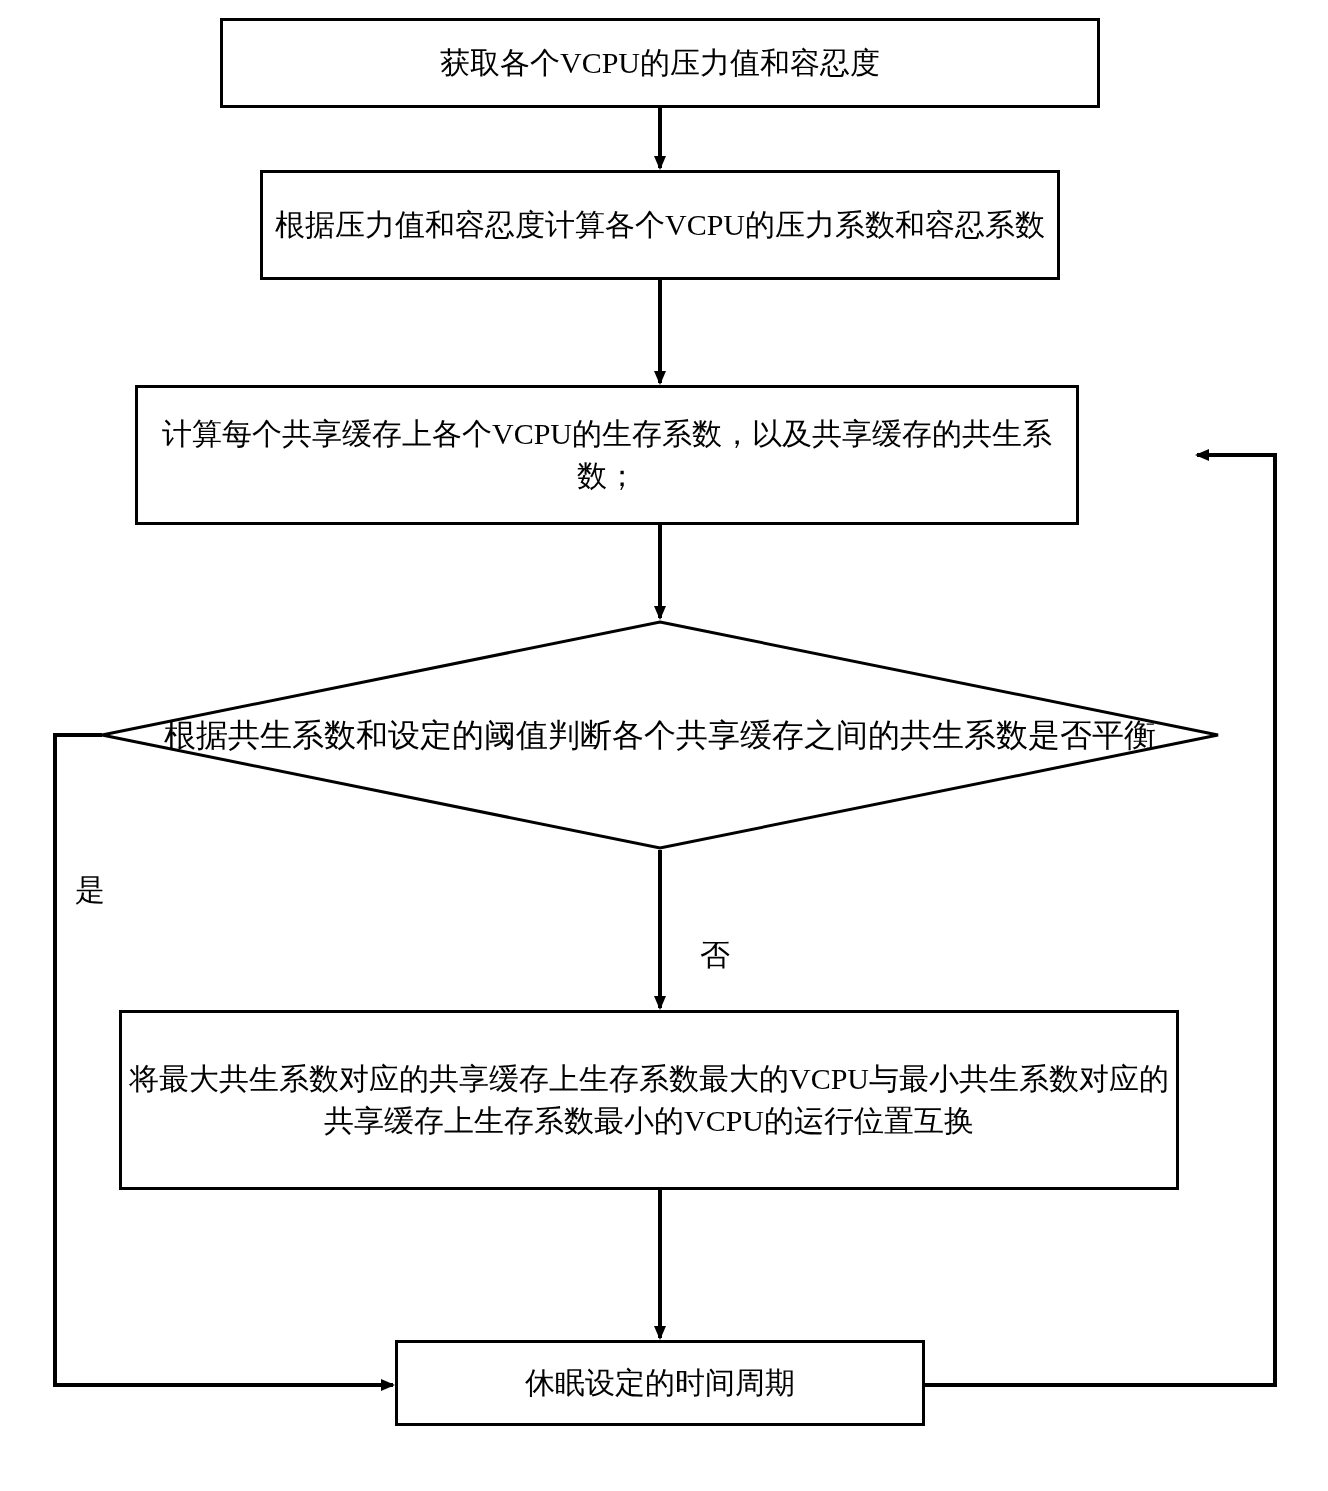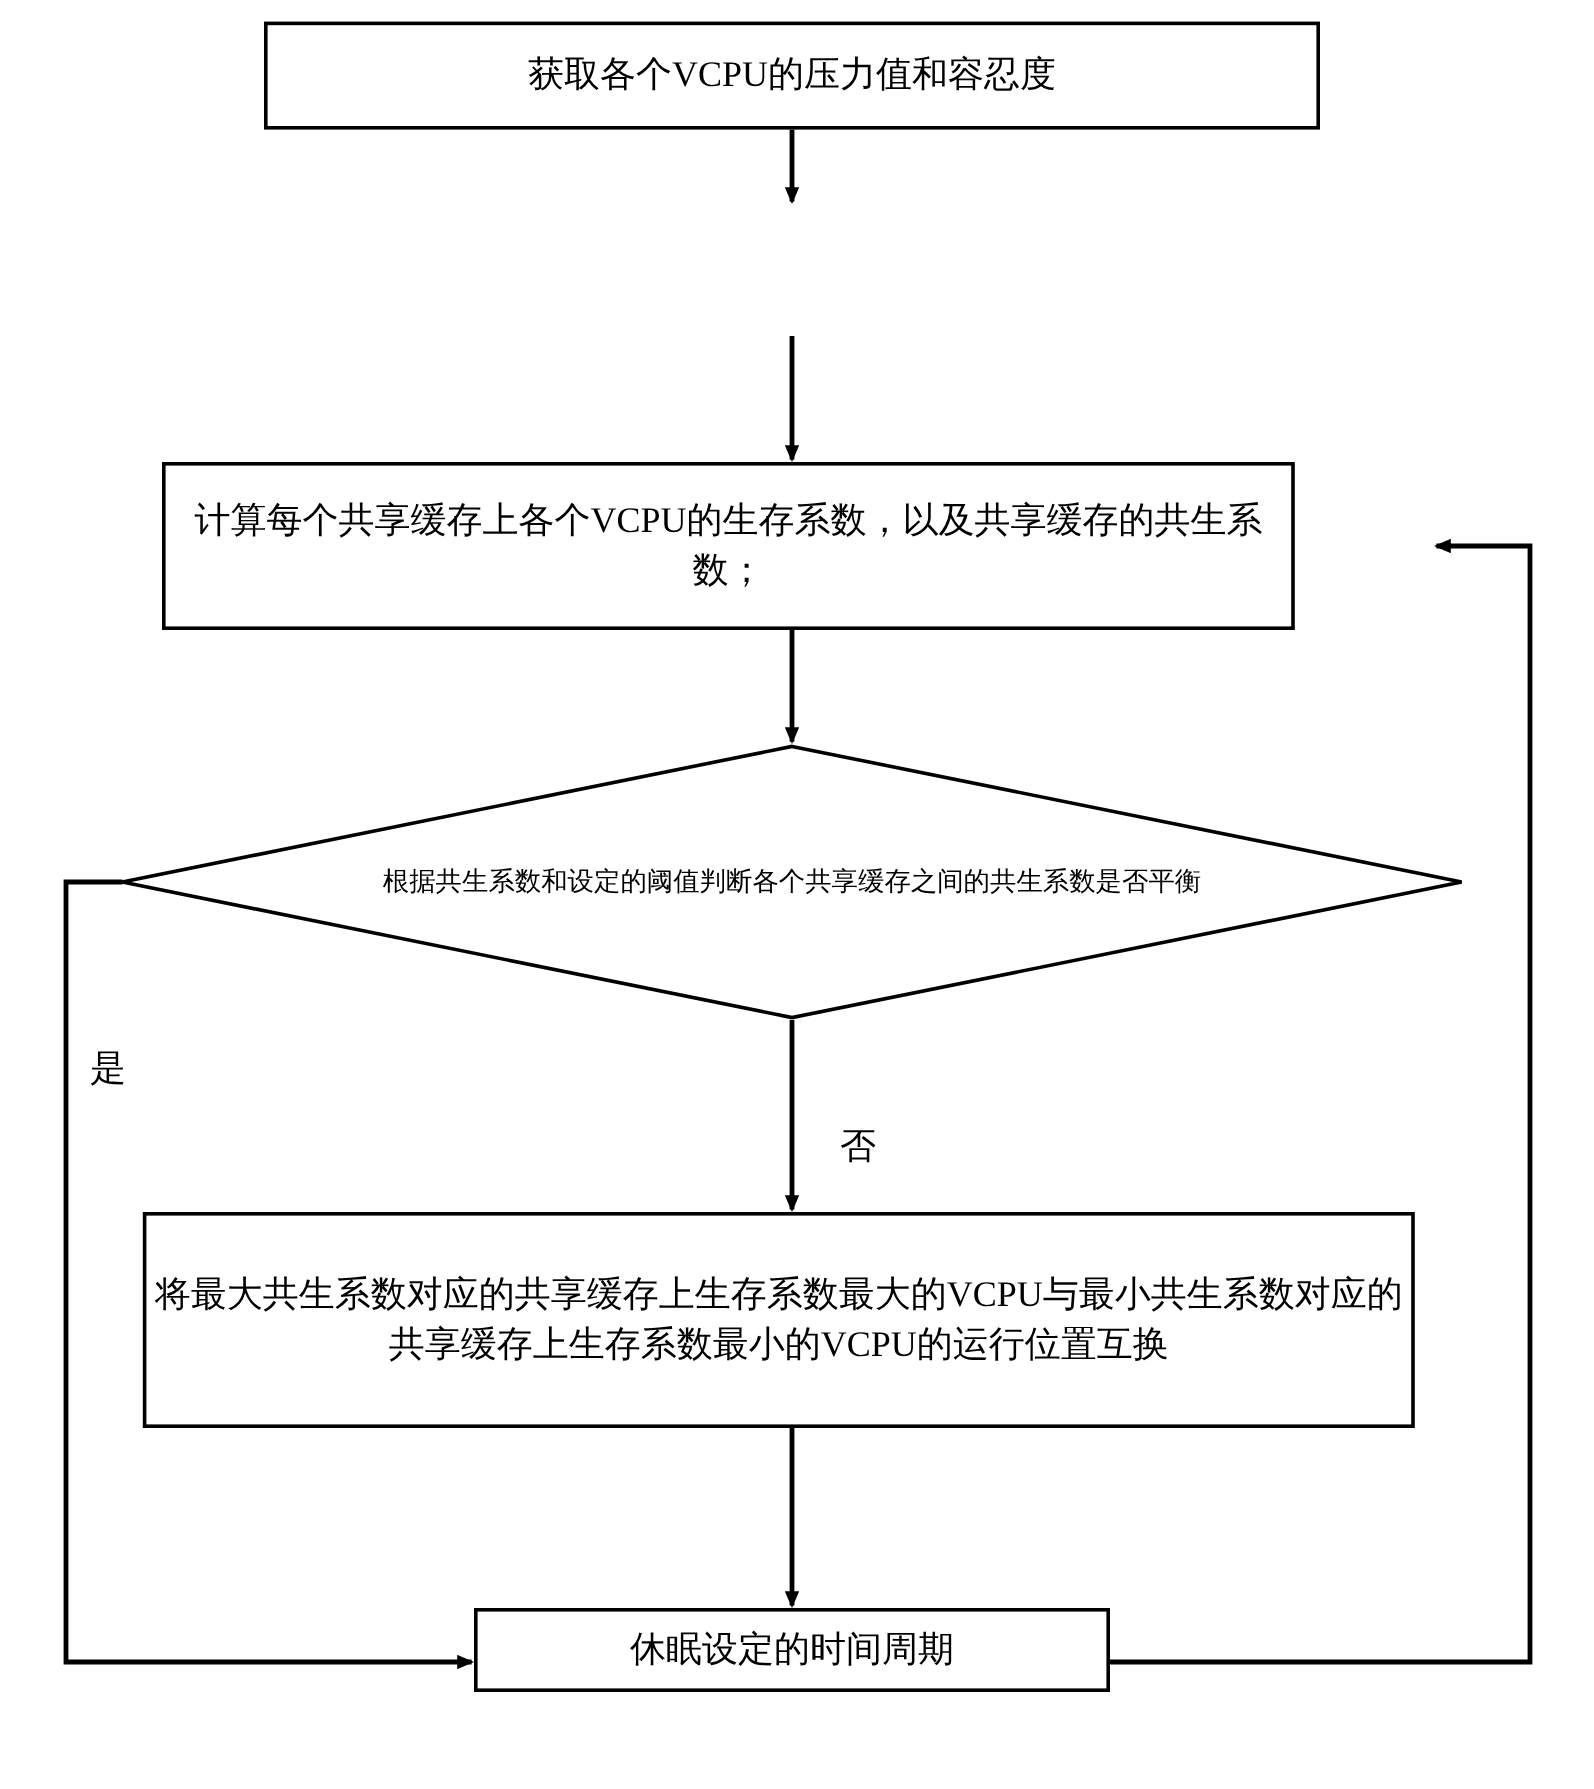--- a/index.html
+++ b/index.html
@@ -48,53 +48,56 @@
   .diamond-text {
     position: absolute;
     left: 0;
     right: 0;
     top: 0;
     bottom: 0;
     display: flex;
     align-items: center;
     justify-content: center;
     text-align: left;
-    font-size: 22px;
+    font-size: 32px;
     line-height: 1.4;
     padding: 0 40px;
   }
 </style>
 </head>
 <body>
 
 <div class="canvas">
 
   <div class="box" style="left:220px; top:18px; width:880px; height:90px;">
     <span>获取各个VCPU的压力值和容忍度</span>
   </div>
 
+  <div class="box" style="left:260px; top:170px; width:800px; height:110px;">
+    <span>根据压力值和容忍度计算各个VCPU的压力系数和容忍系数</span>
+  </div>
 
   <div class="box" style="left:135px; top:385px; width:944px; height:140px;">
     <span>计算每个共享缓存上各个VCPU的生存系数，以及共享缓存的共生系数；</span>
   </div>
 
   <div class="diamond" style="left:100px; top:620px; width:1120px; height:230px;">
     <svg width="1120" height="230" viewBox="0 0 1120 230">
       <polygon points="560,2 1118,115 560,228 2,115" fill="#fff" stroke="#000" stroke-width="3"></polygon>
     </svg>
     <div class="diamond-text">
       <span>根据共生系数和设定的阈值判断各个共享缓存之间的共生系数是否平衡</span>
     </div>
   </div>
 
   <div class="box" style="left:119px; top:1010px; width:1060px; height:180px;">
     <span>将最大共生系数对应的共享缓存上生存系数最大的VCPU与最小共生系数对应的共享缓存上生存系数最小的VCPU的运行位置互换</span>
   </div>
 
-  <div class="box" style="left:395px; top:1340px; width:530px; height:70px;justify-content:center;">
+  <div class="box" style="left:395px; top:1340px; width:530px; height:86px;justify-content:center;">
     <span>休眠设定的时间周期</span>
   </div>
 
   <div class="label" style="left:75px; top:870px;">是</div>
   <div class="label" style="left:700px; top:935px;">否</div>
 
   <svg class="arrows">
     <defs>
       <marker id="ah" markerWidth="14" markerHeight="12" refX="12" refY="6" orient="auto" markerUnits="userSpaceOnUse">
         <polygon points="0,0 14,6 0,12" fill="#000"></polygon>

